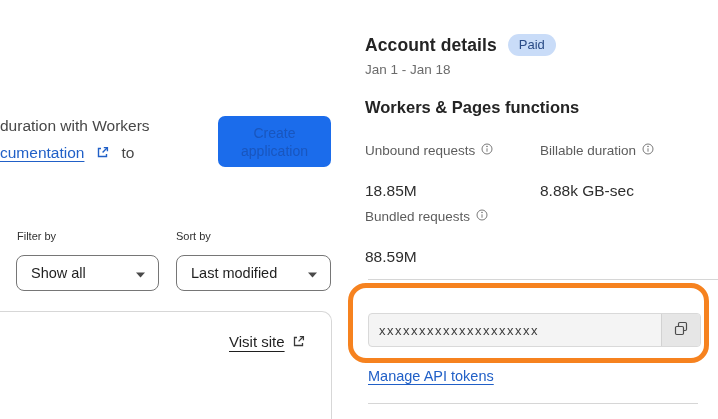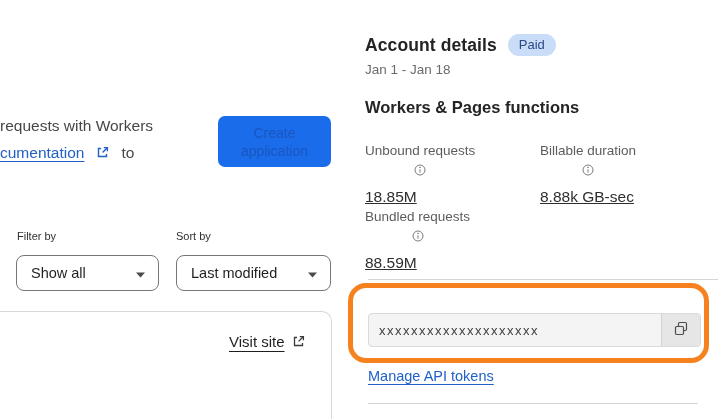--- a/index.html
+++ b/index.html
@@ -40,22 +40,22 @@
   
   .panel-title-row{left:365px;top:34px;display:flex;align-items:flex-end;gap:11px;}
   .panel-title{font-size:17.5px;font-weight:700;color:#242424;letter-spacing:.1px;}
   .badge{
     background:#c9dcf8;color:#2a4b86;font-size:13px;border-radius:12px;
     padding:3px 11px;line-height:16px;
   }
   .date-range{left:365px;top:62px;font-size:13.5px;color:#6b6b6b;}
   .section-title{left:365px;top:98px;font-size:16.5px;font-weight:700;color:#242424;}
 
-  .stat-label{display:flex;align-items:center;gap:6px;font-size:13.5px;color:#5c5c5c;flex-direction:column;}
-  .stat-value{font-size:15.5px;color:#2e2e2e;margin-top:9px;text-decoration:underline;}
+  .stat-label{display:flex;align-items:center;gap:6px;font-size:13.5px;color:#5c5c5c;}
+  .stat-value{font-size:15.5px;color:#2e2e2e;margin-top:24px;}
 
   .divider{height:1px;background:#d6d6d6;}
 
   .highlight{
     left:348px;top:283px;width:351px;height:70px;
     border:5px solid #f6821f;border-radius:18px;background:transparent;pointer-events:none;
   }
   .acct-label{left:368px;top:294px;font-size:13.5px;color:#565656;margin-top:36px;}
   .input-group{
     left:368px;top:313px;width:333px;height:34px;display:flex;align-items:stretch;
@@ -70,21 +70,21 @@
     display:flex;align-items:center;justify-content:center;cursor:pointer;padding:0;
   }
   .manage-link{left:368px;top:368px;font-size:14.5px;}
 </style>
 </head>
 <body>
 
 <div id="screen">
 
   <div class="abs intro">
-    <div>requests with Workers</div>
+    <div>duration with Workers</div>
     <div class="intro-row">
       <a class="text-link">cumentation</a>
       <span class="ext-icon" style="color:#2160c7">
         <svg width="13" height="13" viewBox="0 0 13 13" fill="none" stroke="currentColor" stroke-width="1.4">
           <path d="M5 2.5H2.5v8h8V8"></path>
             <path d="M7.8 1.6h3.6v3.6"></path>
             <path d="M11.2 1.8L6.6 6.4"></path>
         </svg>
       </span>
       <span>to</span>

